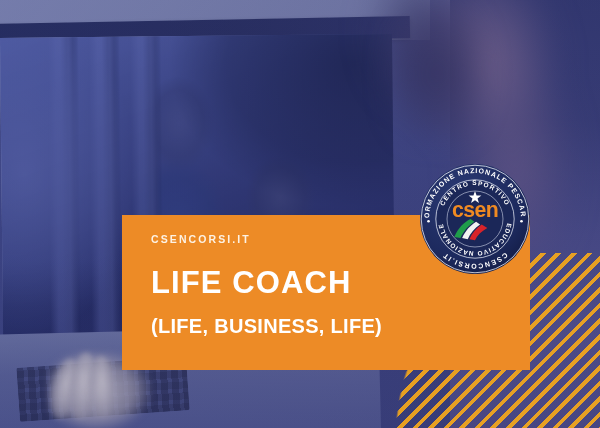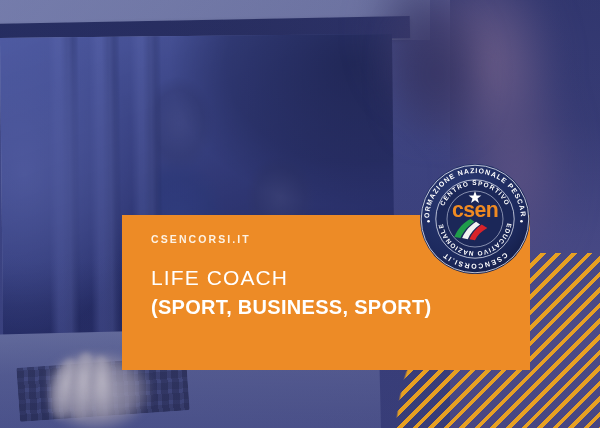--- a/index.html
+++ b/index.html
@@ -200,25 +200,25 @@
   .kicker {
     color: #fdf2e4;
     font-size: 10.5px;
     font-weight: 600;
     letter-spacing: 2.1px;
     line-height: 1;
     margin: 0 0 22px 0;
   }
   .title {
     color: #ffffff;
-    font-size: 21px;
-    font-weight: 400;
+    font-size: 31px;
+    font-weight: 700;
     letter-spacing: 1.1px;
     line-height: 1;
-    margin: 0 0 9px 0;
+    margin: 0 0 18px 0;
     white-space: nowrap;
   }
   .subtitle {
     color: #ffffff;
     font-size: 20px;
     font-weight: 700;
     letter-spacing: .3px;
     line-height: 1;
     margin: 0;
     white-space: nowrap;
@@ -261,21 +261,21 @@
   <div class="person-hair"></div>
 
   <div class="global-grade"></div>
 
   <div class="stripes"></div>
 
   <div class="card">
     <div class="card-inner">
       <p class="kicker">CSENCORSI.IT</p>
       <h1 class="title">LIFE COACH</h1>
-      <h2 class="subtitle">(SPORT, BUSINESS, SPORT)</h2>
+      <h2 class="subtitle">(LIFE, BUSINESS, LIFE)</h2>
     </div>
   </div>
 
   <div class="badge">
     <svg viewBox="0 0 200 200" xmlns="http://www.w3.org/2000/svg" aria-hidden="true">
       <defs>
         <path id="arcOuterTop" d="M 18,100 A 82,82 0 0 1 182,100"></path>
         <path id="arcOuterBottom" d="M 180,100 A 80,80 0 0 1 20,100"></path>
         <path id="arcInnerTop" d="M 40,100 A 60,60 0 0 1 160,100"></path>
         <path id="arcInnerBottom" d="M 158,100 A 58,58 0 0 1 42,100"></path>

